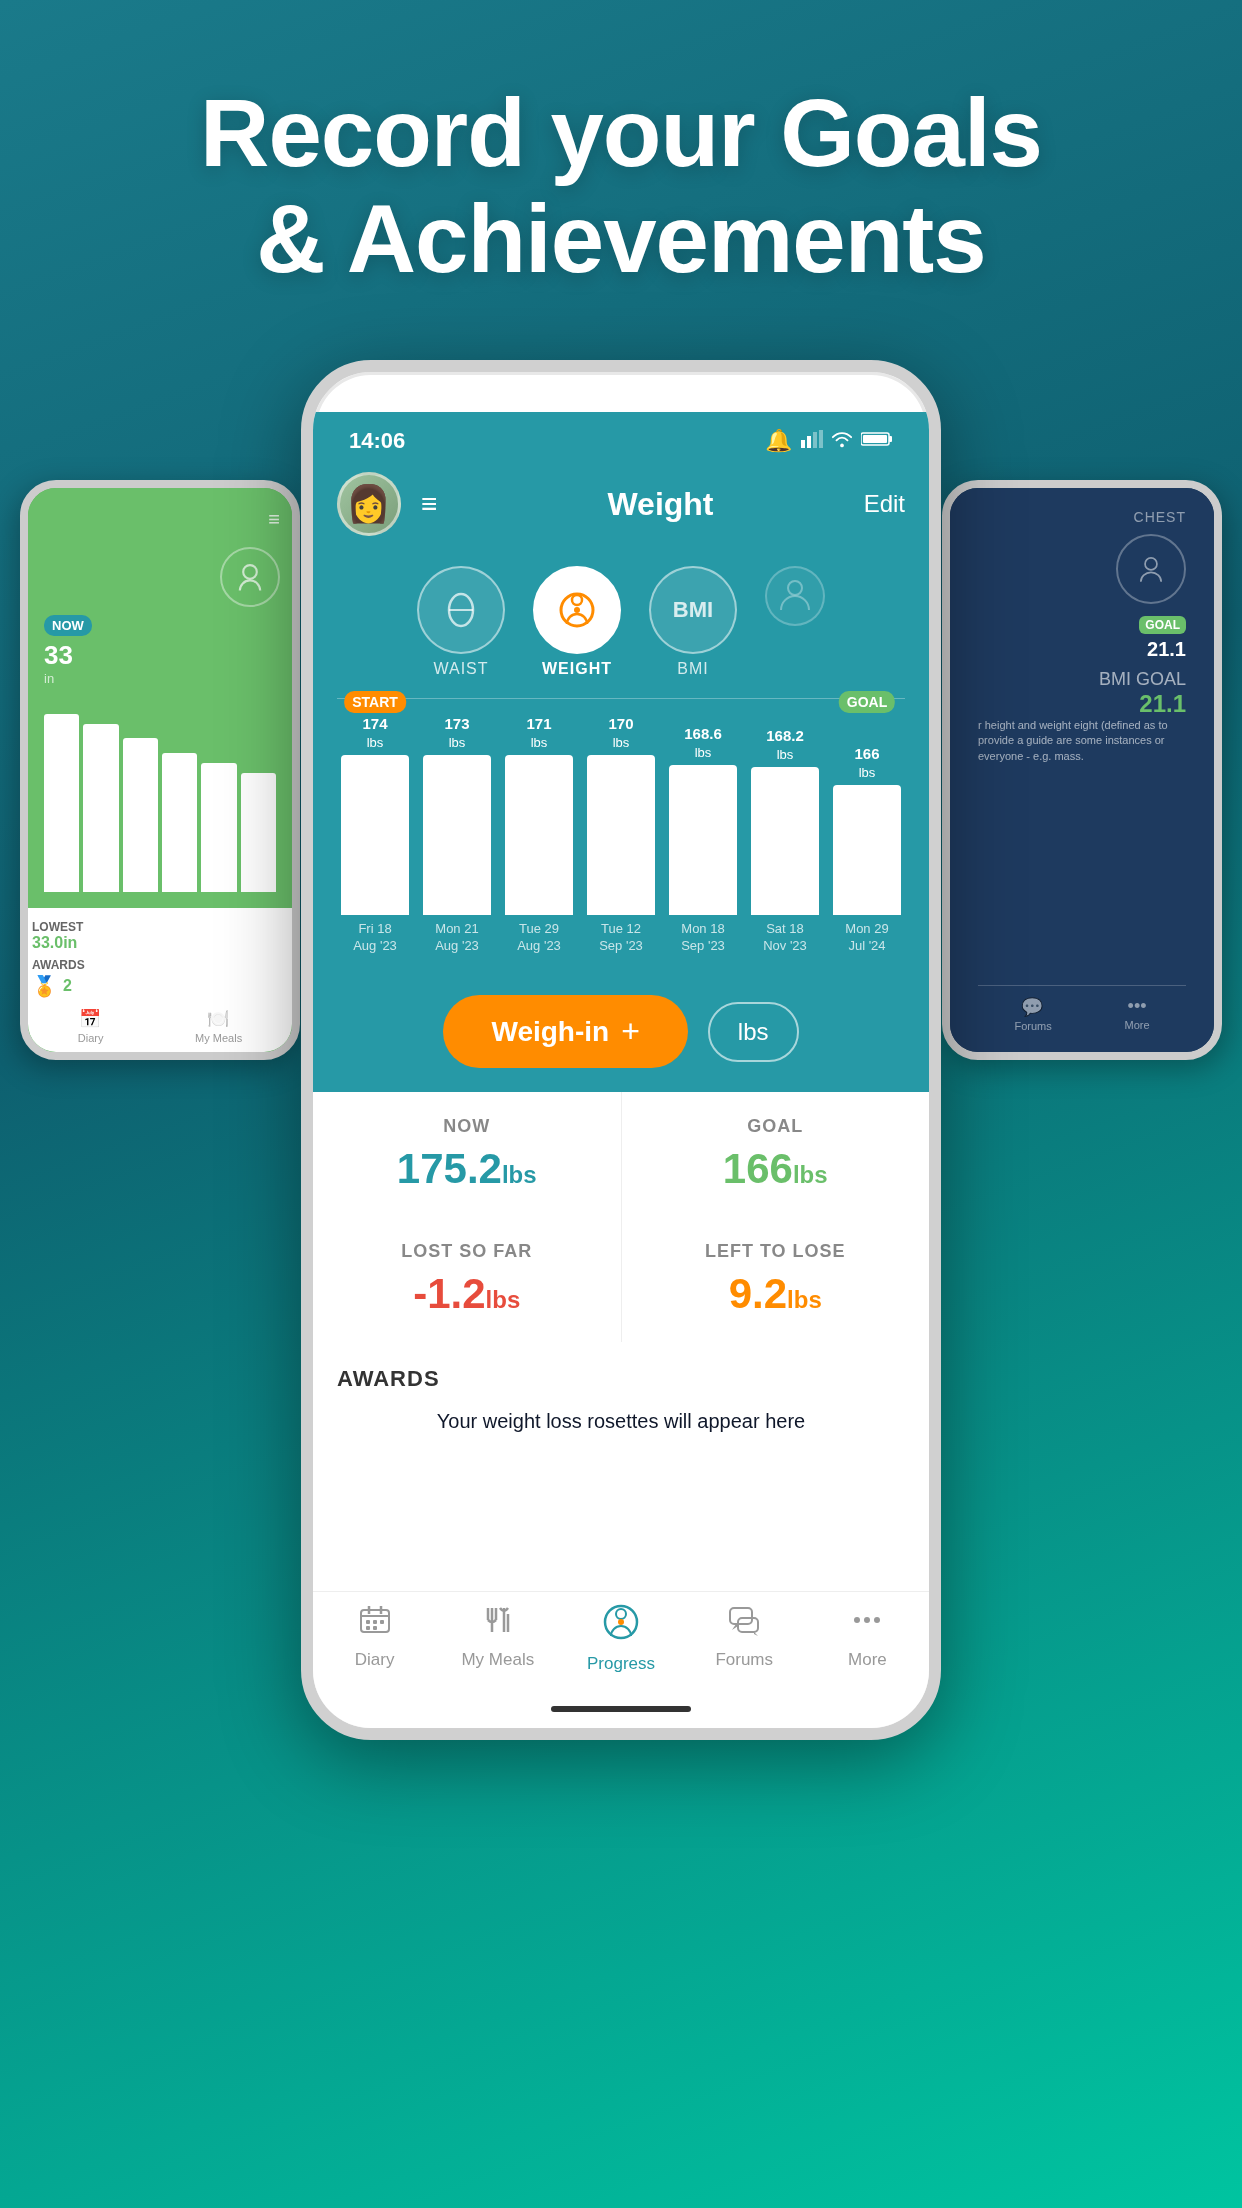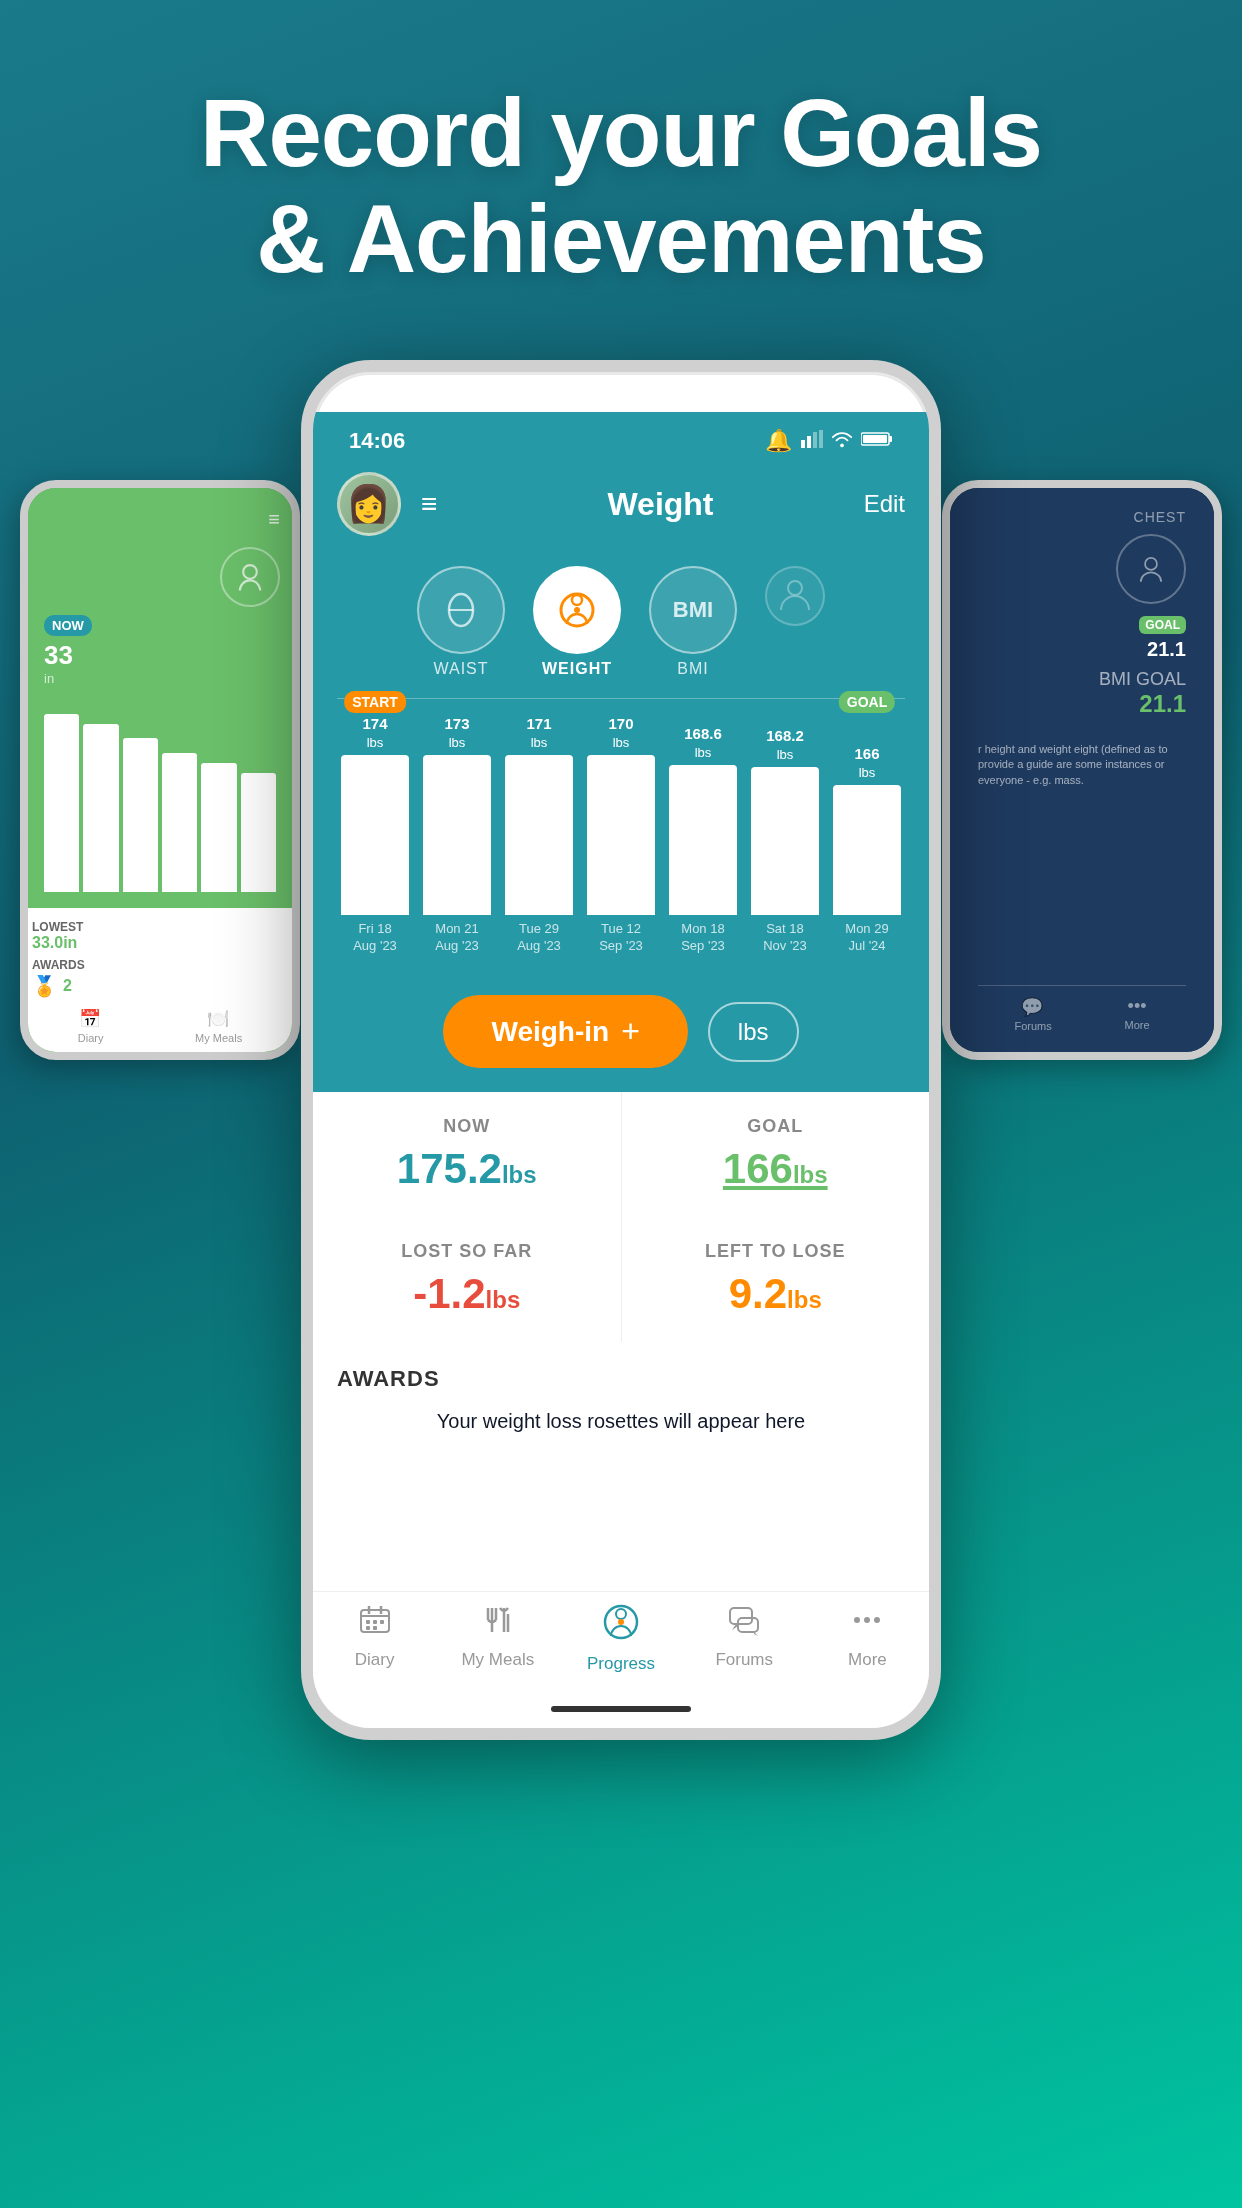--- a/index.html
+++ b/index.html
@@ -342,21 +342,21 @@
       text-transform: uppercase;
       margin-bottom: 8px;
     }
 
     .stat-value {
       font-size: 42px;
       font-weight: 700;
     }
 
     .stat-value.teal { color: #2699a6; }
-    .stat-value.green { color: #6abf6a; text-decoration: underline; }
+    .stat-value.green { color: #6abf6a; }
     .stat-value.red { color: #e74c3c; }
     .stat-value.orange { color: #ff8c00; }
 
     .stat-unit {
       font-size: 24px;
     }
 
     
     .awards-area {
       background: white;
@@ -503,21 +503,21 @@
     }
 
     .rp-goal-val { color: white; font-size: 20px; font-weight: 700; text-align: right; }
 
     .rp-bmi-goal { color: rgba(255,255,255,0.6); font-size: 18px; margin-top: 8px; text-align: right; }
     .rp-bmi-val { color: #6abf6a; font-size: 24px; font-weight: 700; text-align: right; }
 
     .rp-text {
       color: rgba(255,255,255,0.6);
       font-size: 11px;
-      margin-top: 24px;
+      margin-top: 0;
       line-height: 1.4;
     }
 
     .rp-bottom {
       margin-top: auto;
       border-top: 1px solid rgba(255,255,255,0.2);
       padding-top: 10px;
       display: flex;
       justify-content: space-around;
     }

